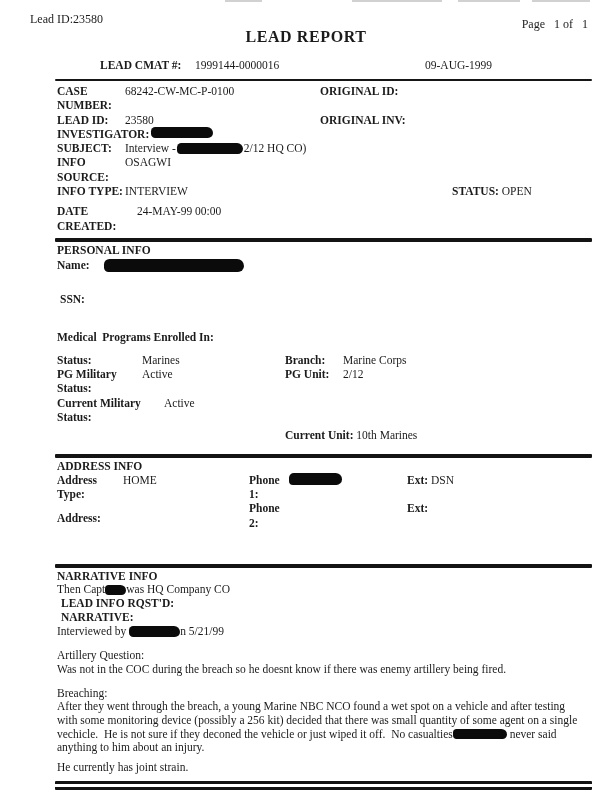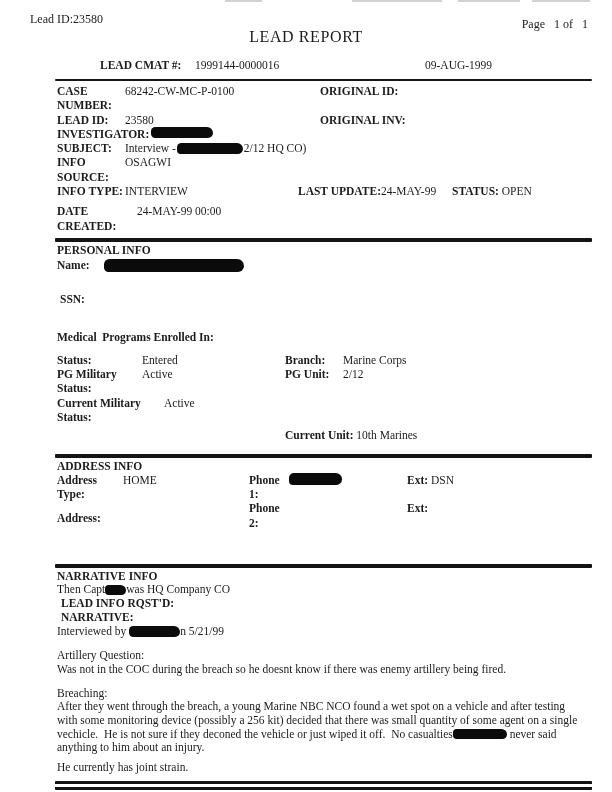--- a/index.html
+++ b/index.html
@@ -16,21 +16,21 @@
   .artifact { position:absolute; top:0; height:2px; background:#bdbdbd; opacity:.7; }
   .a1 { left:225px; width:37px; }
   .a2 { left:352px; width:90px; }
   .a3 { left:458px; width:62px; }
   .a4 { left:532px; width:58px; }
 
   .meta-row { position:relative; padding-top:12px; height:22px; font-size:12px; }
   .lead-id-top { position:absolute; left:30px; top:12px; }
   .page-num { position:absolute; right:24px; top:17px; white-space:pre; }
 
-  .doc-title { text-align:center; font-size:16px; font-weight:400; letter-spacing:.6px; margin-top:6px; }
+  .doc-title { text-align:center; font-size:16px; font-weight:700; letter-spacing:.6px; margin-top:6px; }
 
   .content { padding-left:55px; padding-right:20px; }
 
   .b { font-weight:700; }
   .cmat-row { position:relative; margin-top:13px; font-size:11.5px; height:15px; }
   .cmat-label { position:absolute; left:45px; font-weight:700; }
   .cmat-value { position:absolute; left:140px; }
   .cmat-date { position:absolute; left:370px; }
 
   .rule-thin { height:2px; background:#161616; width:537px; margin-top:5px; border-radius:1px; }
@@ -130,21 +130,20 @@
         <span class="lab">SUBJECT:</span>
         <span><span>Interview -</span><span class="redact r-subject"></span><span>2/12 HQ CO)</span></span>
       </div>
       <div class="crow">
         <span class="lab">INFO SOURCE:</span>
         <span>OSAGWI</span>
       </div>
       <div class="crow">
         <span class="lab">INFO TYPE:</span>
         <span>INTERVIEW</span>
-        <span class="lu"><span class="b">LAST UPDATE:</span><span>24-MAY-99</span></span>
         <span class="st"><span class="b">STATUS:</span> <span>OPEN</span></span>
       </div>
       <div class="crow gap-top">
         <span class="lab" style="flex-basis:80px;width:80px;">DATE CREATED:</span>
         <span>24-MAY-99 00:00</span>
       </div>
     </div>
 
     <div class="rule-double mt5"></div>
 
@@ -155,21 +154,21 @@
         <span class="redact r-name" style="margin-left:12px;"></span>
       </div>
       <div class="ssn-row">
         <span class="b">SSN:</span>
       </div>
       <div class="medical-row b">Medical  Programs Enrolled In:</div>
 
       <div class="pgrid">
         <div class="prow">
           <span class="lab">Status:</span>
-          <span>Entered</span>
+          <span>Marines</span>
           <span class="prcol">
               <span class="lab2">Branch:</span>
               <span>Marine Corps</span>
             </span>
         </div>
         <div class="prow">
           <span class="lab">PG Military Status:</span>
           <span>Active</span>
           <span class="prcol">
               <span class="lab2">PG Unit:</span>

